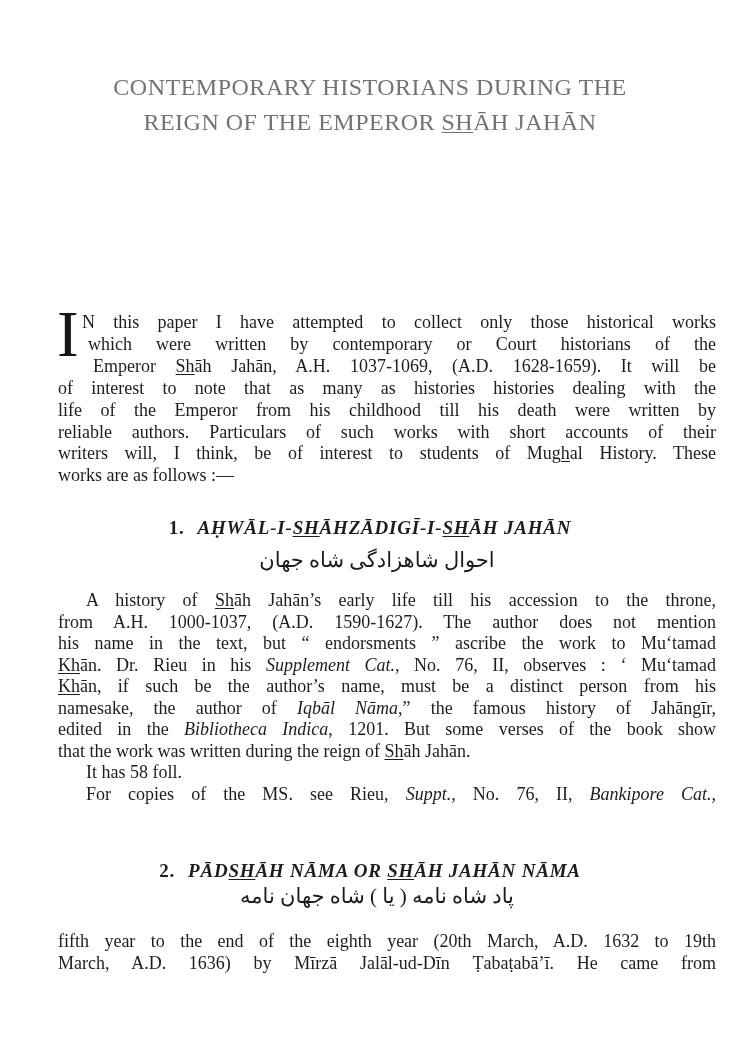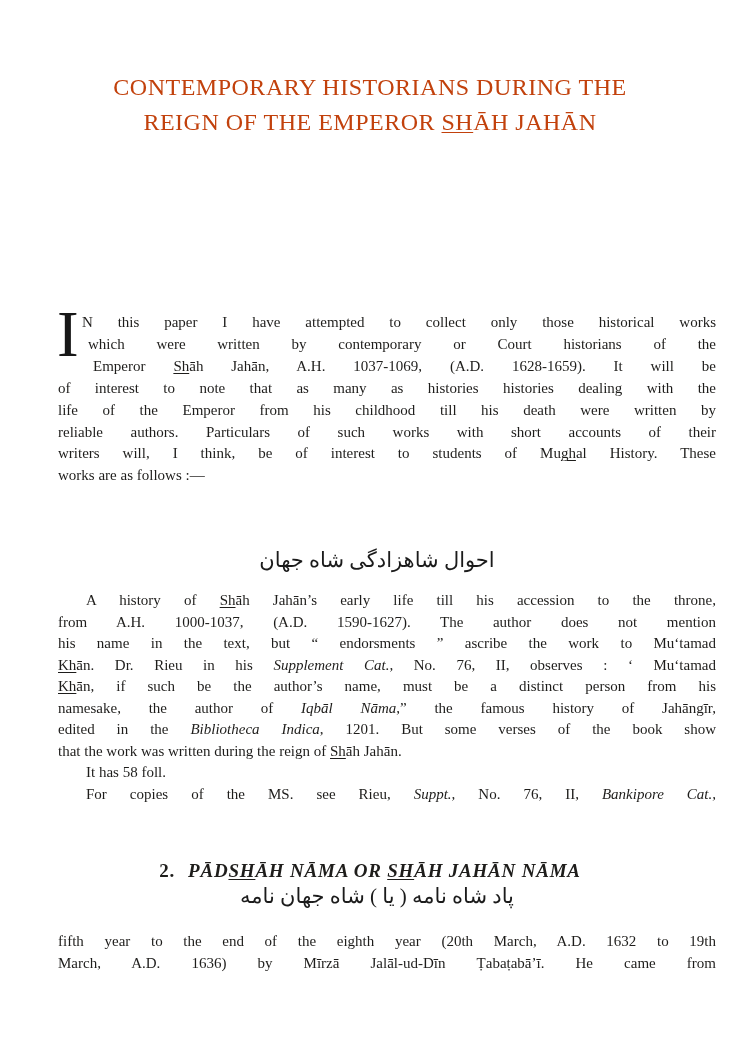--- a/index.html
+++ b/index.html
@@ -3,27 +3,27 @@
 <meta charset="utf-8">
 <style>
   html,body{margin:0;padding:0;background:#ffffff;}
   .page{
     position:relative;width:740px;height:1046px;background:#ffffff;
     color:#1e1d1b;font-family:"Liberation Serif","DejaVu Serif",serif;
     overflow:hidden;
   }
   .title{
     position:absolute;top:70px;left:29px;width:682px;
-    font-size:24px;line-height:35px;letter-spacing:0.5px;color:#c2410c;
+    font-size:24px;line-height:35px;letter-spacing:0.5px;color:#737373;
   }
   .dropcap{
     position:absolute;top:302px;left:57px;
     font-size:65px;line-height:1;color:#171717;
   }
-  .body-block{position:absolute;left:58px;width:658px;font-size:15px;}
+  .body-block{position:absolute;left:58px;width:658px;font-size:18px;}
   .intro{top:312px;line-height:21.9px;}
   .sec1{top:590px;line-height:21.5px;}
   .sec2{top:931px;line-height:21.5px;}
   .line{text-align:justify;text-align-last:justify;}
   .line.al-l{text-align:right;text-align-last:left;}
   .line.al-c{text-align:center;text-align-last:center;}
   .sg-i{font-style:italic;}
   .sg-u{text-decoration:underline;text-underline-offset:2px;text-decoration-thickness:1px;}
   .heading{
     position:absolute;left:29px;width:682px;
@@ -55,20 +55,23 @@
       <div class="line al-j" style="padding-left: 24px;"><span class="sg-n">N this paper I have attempted to collect only those historical works</span></div>
       <div class="line al-j" style="padding-left: 30px;"><span class="sg-n">which were written by contemporary or Court historians of the</span></div>
       <div class="line al-j" style="padding-left: 35px;"><span class="sg-n">Emperor </span><span class="sg-u">Sh</span><span class="sg-n">āh Jahān, A.H. 1037-1069, (A.D. 1628-1659). It will be</span></div>
       <div class="line al-j"><span class="sg-n">of interest to note that as many as histories histories dealing with the</span></div>
       <div class="line al-j"><span class="sg-n">life of the Emperor from his childhood till his death were written by</span></div>
       <div class="line al-j"><span class="sg-n">reliable authors. Particulars of such works with short accounts of their</span></div>
       <div class="line al-j"><span class="sg-n">writers will, I think, be of interest to students of Mu</span><span class="sg-u">gh</span><span class="sg-n">al History. These</span></div>
       <div class="line al-l"><span class="sg-n">works are as follows :—</span></div>
     </section>
 
+  <h2 class="heading h1pos">
+      <div class="line al-c"><span class="sg-r">1.</span><span class="sg-n">AḤWĀL-I-</span><span class="sg-u">SH</span><span class="sg-n">ĀHZĀDIGĪ-I-</span><span class="sg-u">SH</span><span class="sg-n">ĀH JAHĀN</span></div>
+    </h2>
 
   <div class="arabic ar1pos" dir="rtl">احوال شاهزادگی شاه جهان</div>
 
   <section class="body-block sec1">
       <div class="line al-j" style="padding-left: 28px;"><span class="sg-n">A history of </span><span class="sg-u">Sh</span><span class="sg-n">āh Jahān’s early life till his accession to the throne,</span></div>
       <div class="line al-j"><span class="sg-n">from A.H. 1000-1037, (A.D. 1590-1627). The author does not mention</span></div>
       <div class="line al-j"><span class="sg-n">his name in the text, but “ endorsments ” ascribe the work to Mu‘tamad</span></div>
       <div class="line al-j"><span class="sg-u">Kh</span><span class="sg-n">ān. Dr. Rieu in his </span><span class="sg-i">Supplement Cat.,</span><span class="sg-n"> No. 76, II, observes : ‘ Mu‘tamad</span></div>
       <div class="line al-j"><span class="sg-u">Kh</span><span class="sg-n">ān, if such be the author’s name, must be a distinct person from his</span></div>
       <div class="line al-j"><span class="sg-n">namesake, the author of </span><span class="sg-i">Iqbāl Nāma</span><span class="sg-n">,” the famous history of Jahāngīr,</span></div>

